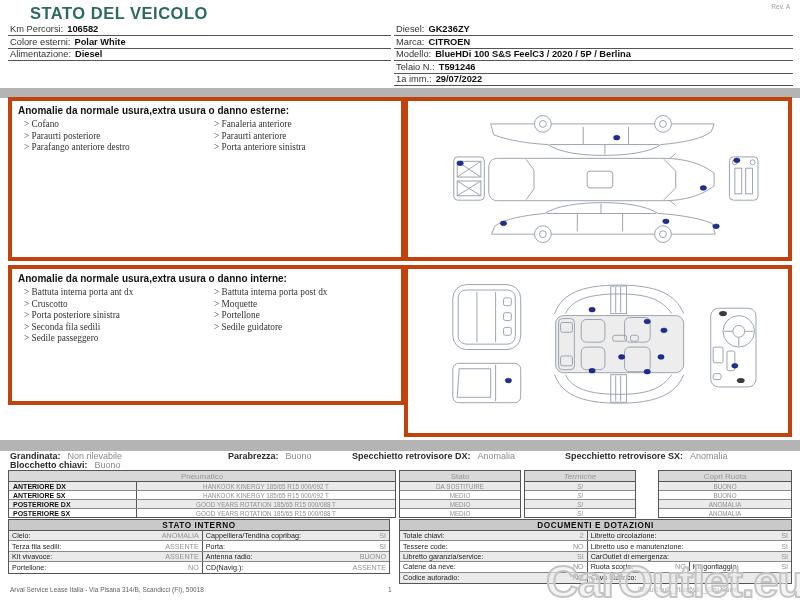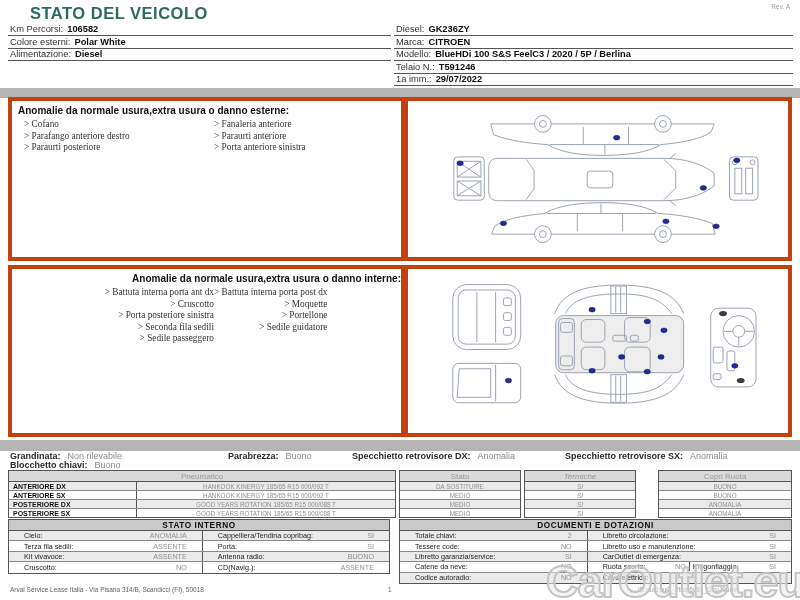--- a/index.html
+++ b/index.html
@@ -50,21 +50,21 @@
   .mid-cell{flex:1;text-align:center;font-size:6.3px;color:#8f8f8f;}
 
   
   .tbl{position:absolute;border:1px solid #555;box-sizing:border-box;background:#fff;font-size:7.2px;}
   .tbl-head{height:11px;line-height:11px;background:#c9c9c9;color:#0d0d0d;font-weight:bold;
             font-size:8.2px;text-align:center;letter-spacing:.6px;border-bottom:1px solid #555;box-sizing:border-box;}
   .tbl-row{display:flex;height:10.4px;border-bottom:1px solid #8a8a8a;box-sizing:border-box;}
   .tbl-row:last-child{border-bottom:none;}
   .tbl-row.z{background:#eaeaea;}
   .half{display:flex;justify-content:space-between;align-items:center;box-sizing:border-box;
-        padding:0 15px;overflow:hidden;white-space:nowrap;}
+        padding:0 3px;overflow:hidden;white-space:nowrap;}
   .half.h1{border-right:1px solid #555;}
   .si .half.h1{width:51%;} .si .half.h2{width:49%;}
   .doc .half.h1{width:48%;gap:31px;} .doc .half.h2{width:52%;}
   .half .lbl{color:#1c1c1c;}
   .half .val{color:#919191;}
   .subpair{display:flex;justify-content:space-between;align-items:center;flex:1;overflow:hidden;}
   .subpair + .subpair{border-left:1px solid #555;margin-left:3px;padding-left:3px;}
 
   
   .foot{position:absolute;top:586px;font-size:6.5px;color:#5f5f5f;white-space:nowrap;}
@@ -119,22 +119,22 @@
     </div>
   </div>
 
   <div class="graybar" style="top:88px;"></div>
 
   <div class="secbox" style="left:8px;top:97px;width:397px;height:164px;">
     <div class="sec-heading">Anomalie da normale usura,extra usura o danno esterne:</div>
     <div class="itemcols">
       <div class="itemcol c1">
         <div>&gt; Cofano</div>
+        <div>&gt; Paraurti posteriore</div>
         <div>&gt; Parafango anteriore destro</div>
-        <div>&gt; Paraurti posteriore</div>
       </div>
       <div class="itemcol">
         <div>&gt; Fanaleria anteriore</div>
         <div>&gt; Paraurti anteriore</div>
         <div>&gt; Porta anteriore sinistra</div>
       </div>
     </div>
   </div>
 
   <div class="secbox diagram-box" style="left:404px;top:97px;width:388px;height:164px;">
@@ -187,21 +187,21 @@
         <ellipse cx="300" cy="87" rx="3.2" ry="2.4"></ellipse>
         <ellipse cx="53" cy="62" rx="3.2" ry="2.4"></ellipse>
         <ellipse cx="334" cy="59" rx="3.2" ry="2.4"></ellipse>
         <ellipse cx="97" cy="123" rx="3.2" ry="2.4"></ellipse>
         <ellipse cx="262" cy="121" rx="3.2" ry="2.4"></ellipse>
         <ellipse cx="313" cy="126" rx="3.2" ry="2.4"></ellipse>
       </g>
     </svg>
   </div>
 
-  <div class="secbox" style="left:8px;top:265px;width:397px;height:172px;text-align:right;">
+  <div class="secbox" style="left:8px;top:265px;width:397px;height:140px;">
     <div class="sec-heading">Anomalie da normale usura,extra usura o danno interne:</div>
     <div class="itemcols">
       <div class="itemcol c1">
         <div>&gt; Battuta interna porta ant dx</div>
         <div>&gt; Cruscotto</div>
         <div>&gt; Porta posteriore sinistra</div>
         <div>&gt; Seconda fila sedili</div>
         <div>&gt; Sedile passeggero</div>
       </div>
       <div class="itemcol">
@@ -392,21 +392,21 @@
           <span class="lbl">Kit vivavoce:</span>
           <span class="val">ASSENTE</span>
         </div>
       <div class="half h2">
           <span class="lbl">Antenna radio:</span>
           <span class="val">BUONO</span>
         </div>
     </div>
     <div class="tbl-row">
       <div class="half h1">
-          <span class="lbl">Cruscotto:</span>
+          <span class="lbl">Portellone:</span>
           <span class="val">NO</span>
         </div>
       <div class="half h2">
           <span class="lbl">CD(Navig.):</span>
           <span class="val">ASSENTE</span>
         </div>
     </div>
   </div>
 
   <div class="tbl doc" style="left:399px;top:519px;width:393px;">

